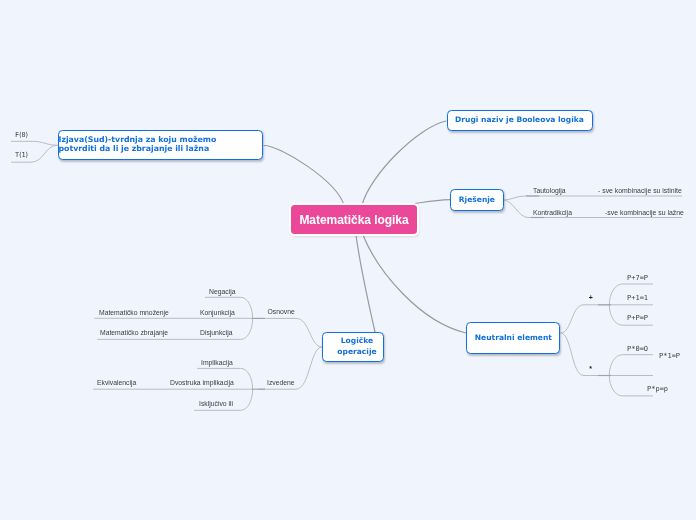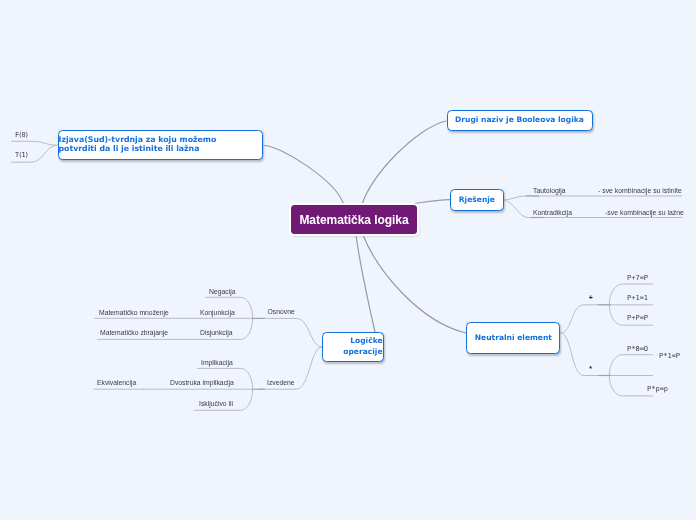--- a/index.html
+++ b/index.html
@@ -2,21 +2,21 @@
 <html><head>
 <meta charset="utf-8">
 <title>Matematička logika</title>
 <style>
   html,body{margin:0;padding:0;}
   body{width:696px;height:520px;background:#f0f4fd;overflow:hidden;
        font-family:"DejaVu Sans",sans-serif;}
   #stage{position:relative;width:696px;height:520px;will-change:transform;}
   svg#links{position:absolute;left:0;top:0;width:696px;height:520px;}
   .node{position:absolute;box-sizing:border-box;}
-  .root{background:#701a75;color:#fff;border-radius:3.5px;
+  .root{background:#ec4899;color:#fff;border-radius:3.5px;
         font-family:"Liberation Sans",sans-serif;font-weight:bold;font-size:12px;letter-spacing:-0.05px;
         display:flex;align-items:center;justify-content:center;
         box-shadow:0 0 0 2px #fff, 1px 2px 3px rgba(120,130,150,.45);}
   .b1{background:#fff;border:1.8px solid #1270dc;border-radius:4.5px;color:#1270dc;
       font-family:"DejaVu Sans",sans-serif;font-weight:bold;font-size:7.55px;
       display:flex;flex-direction:column;align-items:center;justify-content:center;text-align:center;
       box-shadow:1px 1.5px 2px rgba(90,100,120,.38);line-height:1.45;}
   .leaf{position:absolute;font-family:"Liberation Sans",sans-serif;font-size:6.8px;
         color:#3a3a46;white-space:nowrap;}
   .leaf.sm{font-size:6.9px;}
@@ -72,36 +72,36 @@
    <path d="M531,217.5 L544,217.5"></path>
   </g>
  </svg>
 
  <div class="node root" style="left:291px;top:205px;width:126px;height:29px;">
       <span>Matematička logika</span>
     </div>
 
  <div class="node b1" style="left:57.5px;top:130px;width:205.5px;height:29.5px;align-items:flex-start;padding-left:0;text-align:left;font-size:7.8px;line-height:8.7px;">
    <span>Izjava(Sud)-tvrdnja za koju možemo</span>
-   <span>potvrditi da li je istinite ili lažna</span>
+   <span>potvrditi da li je zbrajanje ili lažna</span>
  </div>
 
  <div class="node b1" style="left:446.5px;top:109.7px;width:146px;height:21.8px;">
       <span>Drugi naziv je Booleova logika</span>
     </div>
 
  <div class="node b1" style="left:449.7px;top:189.3px;width:54.4px;height:21.9px;">
       <span>Rješenje</span>
     </div>
 
  <div class="node b1" style="left:466.3px;top:322.3px;width:94.2px;height:32px;">
       <span>Neutralni element</span>
     </div>
 
- <div class="node b1" style="left:322.4px;top:332px;width:61.2px;height:30.4px;align-items:flex-end;padding-left:8px;text-align:left;">
+ <div class="node b1" style="left:322.4px;top:332px;width:61.2px;height:30.4px;align-items:center;padding-left:8px;text-align:left;">
    <span>Logičke</span>
    <span>operacije</span>
  </div>
 
  <div class="mono cond" style="left:15px;top:131px;">F(0)</div>
  <div class="mono cond" style="left:15px;top:151px;">T(1)</div>
 
  <div class="leaf" style="left:533px;top:187px;">Tautologija</div>
  <div class="leaf sm" style="left:598px;top:187px;">- sve kombinacije su istinite</div>
  <div class="leaf" style="left:533px;top:208.5px;">Kontradikcija</div>

